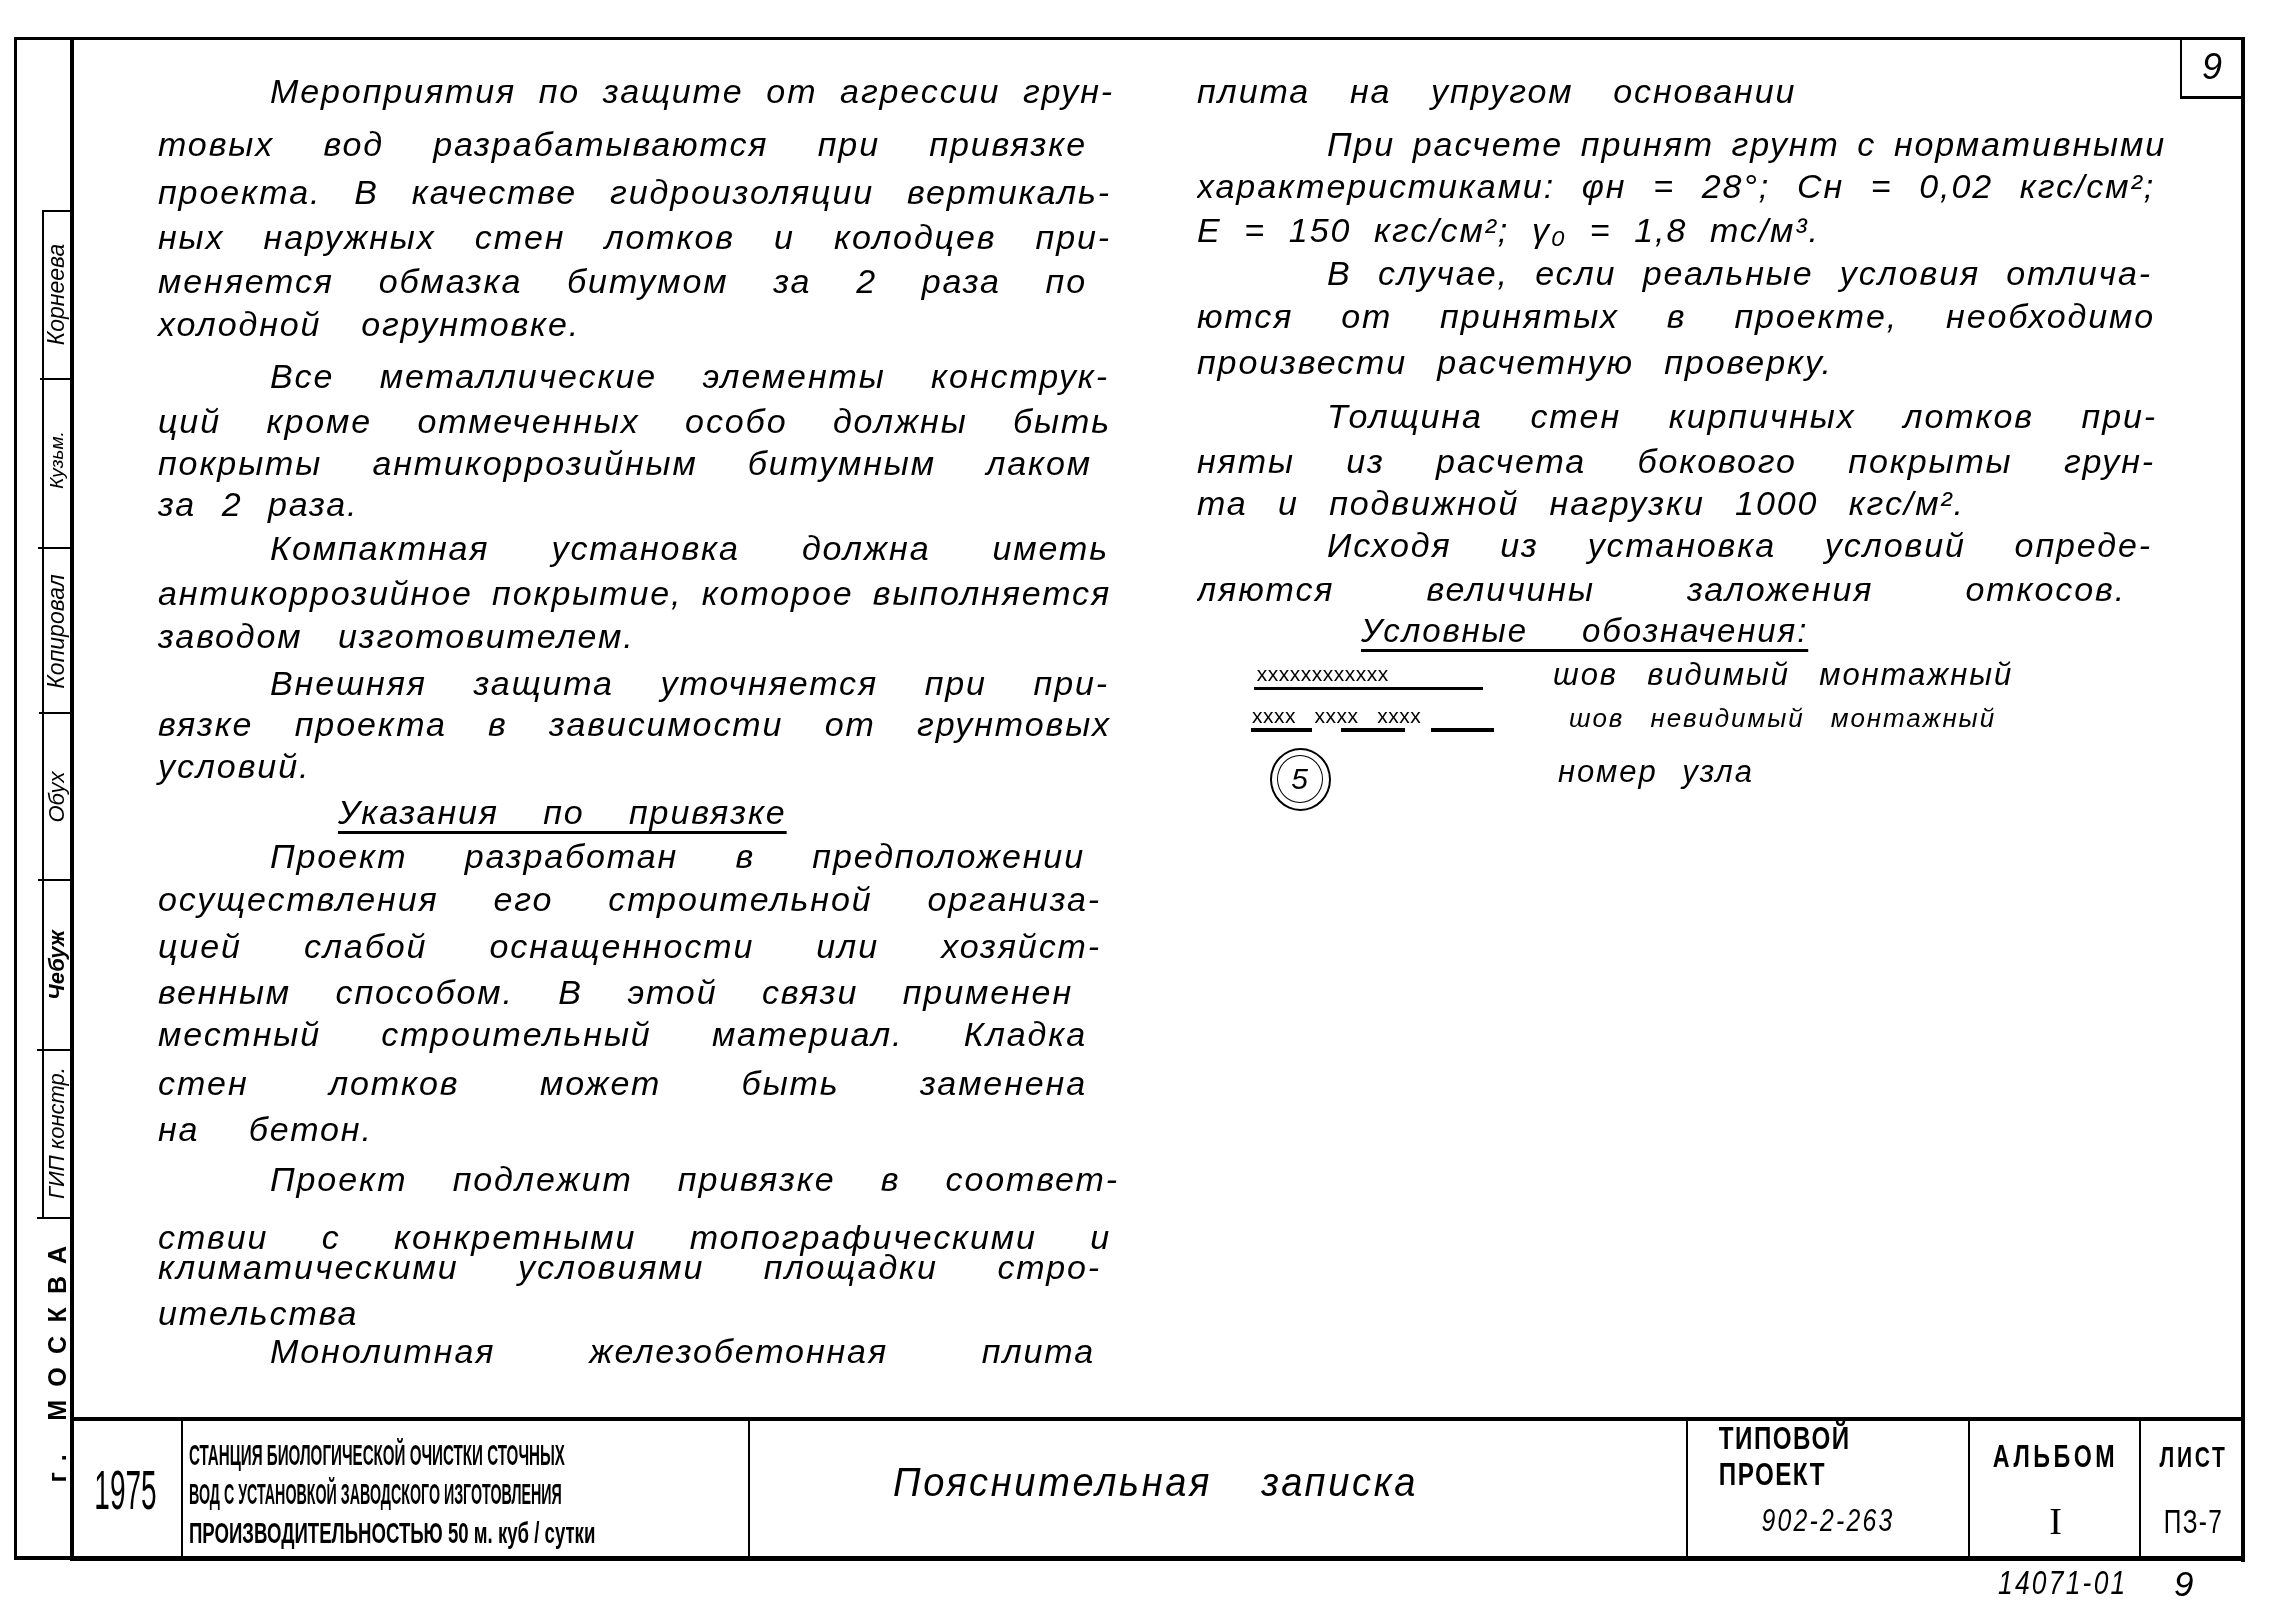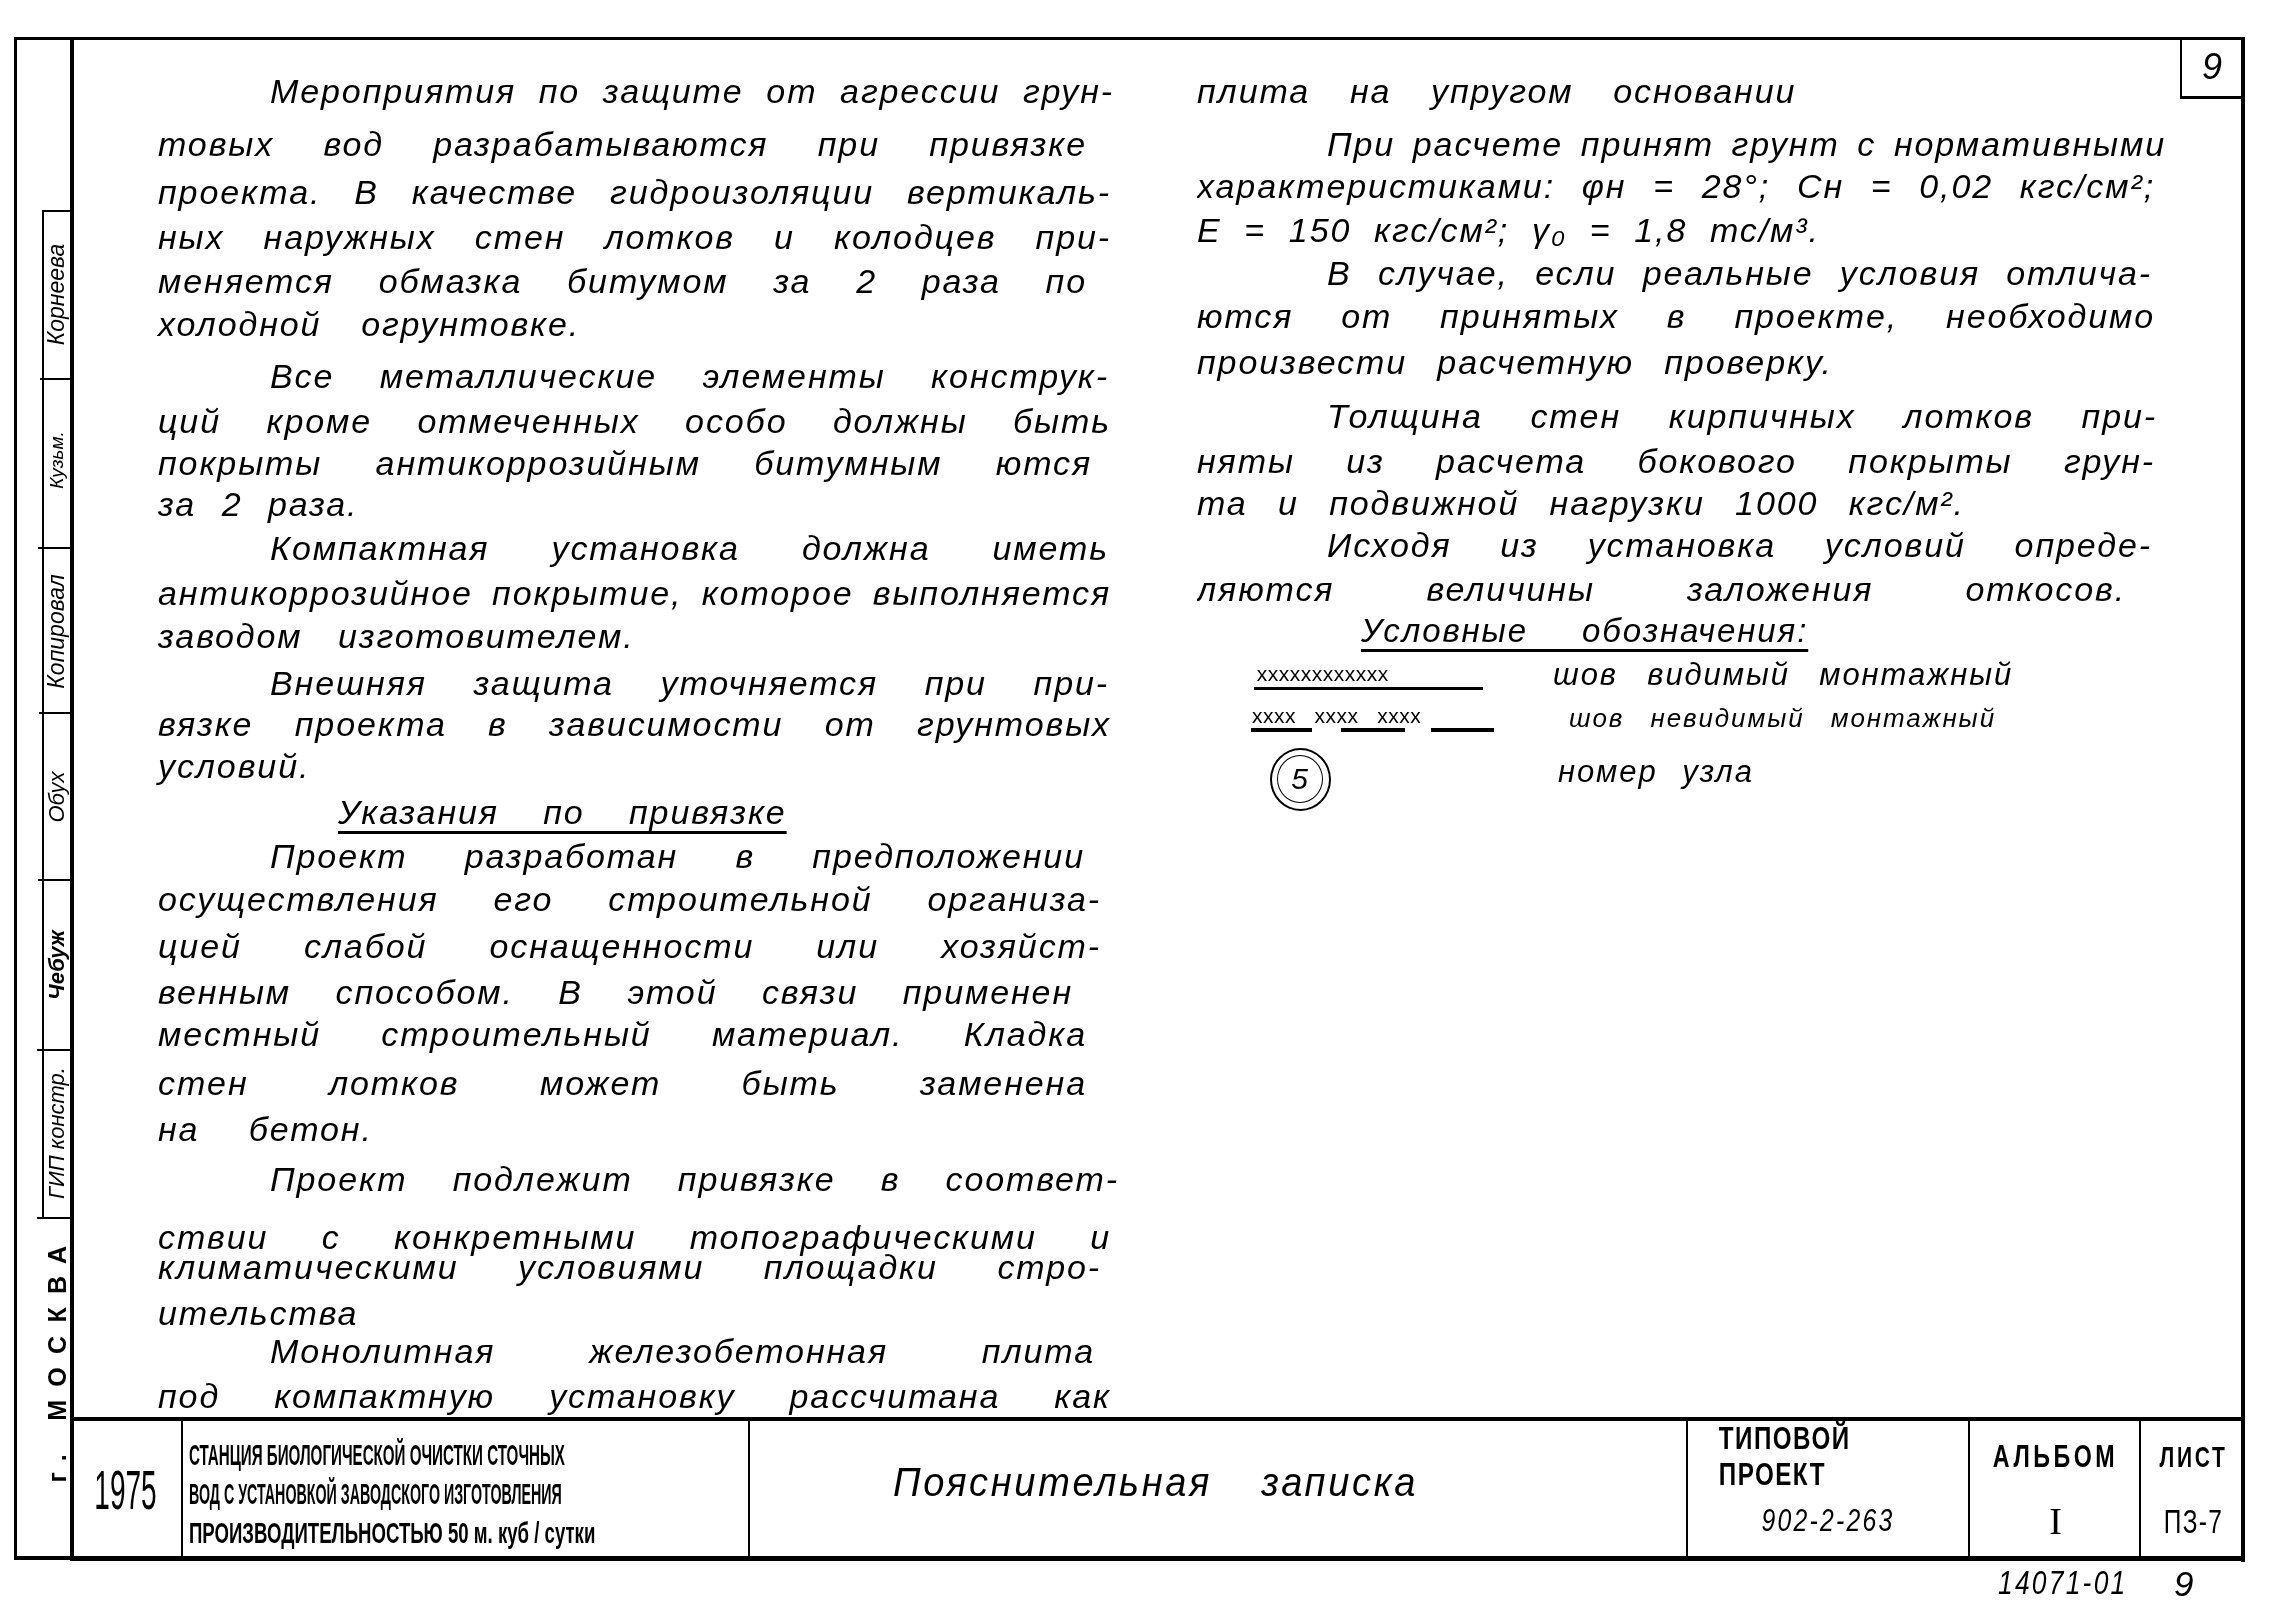--- a/index.html
+++ b/index.html
@@ -48,21 +48,21 @@
 
 <div class="abs" style="left:158px; top:0; width:958px; height:1418px;">
   <div class="hw full" style="left:112px; top:72px; width:844px;">Мероприятия по защите от агрессии грун-</div>
   <div class="hw full" style="left:0; top:125px; width:929px;">товых вод разрабатываются при привязке</div>
   <div class="hw full" style="left:0; top:173px; width:953px;">проекта. В качестве гидроизоляции вертикаль-</div>
   <div class="hw full" style="left:0; top:218px; width:953px;">ных наружных стен лотков и колодцев при-</div>
   <div class="hw full" style="left:0; top:262px; width:929px;">меняется обмазка битумом за 2 раза по</div>
   <div class="hw" style="left:0; top:305px; word-spacing:28.4px;">холодной огрунтовке.</div>
   <div class="hw full" style="left:112px; top:357px; width:839px;">Все металлические элементы конструк-</div>
   <div class="hw full" style="left:0; top:402px; width:953px;">ций кроме отмеченных особо должны быть</div>
-  <div class="hw full" style="left:0; top:444px; width:934px;">покрыты антикоррозийным битумным ются</div>
+  <div class="hw full" style="left:0; top:444px; width:934px;">покрыты антикоррозийным битумным лаком</div>
   <div class="hw" style="left:0; top:485px; word-spacing:14.2px;">за 2 раза.</div>
   <div class="hw full" style="left:112px; top:529px; width:839px;">Компактная установка должна иметь</div>
   <div class="hw full" style="left:0; top:574px; width:953px;">антикоррозийное покрытие, которое выполняется</div>
   <div class="hw" style="left:0; top:617px; word-spacing:24px;">заводом изготовителем.</div>
   <div class="hw full" style="left:112px; top:664px; width:839px;">Внешняя защита уточняется при при-</div>
   <div class="hw full" style="left:0; top:705px; width:953px;">вязке проекта в зависимости от грунтовых</div>
   <div class="hw" style="left:0; top:747px;">условий.</div>
 
   <div class="hw heading" style="left:180px; top:793px; word-spacing:33px;">Указания по привязке</div>
 
@@ -71,21 +71,20 @@
   <div class="hw full" style="left:0; top:927px; width:943px;">цией слабой оснащенности или хозяйст-</div>
   <div class="hw full" style="left:0; top:973px; width:915px;">венным способом. В этой связи применен</div>
   <div class="hw full" style="left:0; top:1015px; width:929px;">местный строительный материал. Кладка</div>
   <div class="hw full" style="left:0; top:1064px; width:929px;">стен лотков может быть заменена</div>
   <div class="hw" style="left:0; top:1110px; word-spacing:38px;">на бетон.</div>
   <div class="hw full" style="left:112px; top:1160px; width:849px;">Проект подлежит привязке в соответ-</div>
   <div class="hw full" style="left:0; top:1203px; width:953px;margin-top:15px;">ствии с конкретными топографическими и</div>
   <div class="hw full" style="left:0; top:1248px; width:943px;">климатическими условиями площадки стро-</div>
   <div class="hw" style="left:0; top:1294px;">ительства</div>
   <div class="hw full" style="left:112px; top:1332px; width:825px;">Монолитная железобетонная плита</div>
-  <div class="hw full" style="left:0; top:1377px; width:953px;">под компактную установку рассчитана как</div>
 </div>
 
 <div class="abs" style="left:1197px; top:0; width:977px; height:853px;">
   <div class="hw" style="left:0; top:72px; word-spacing:28.4px;">плита на упругом основании</div>
   <div class="hw full" style="left:130px; top:125px; width:839px;">При расчете принят грунт с нормативными</div>
   <div class="hw full" style="left:0; top:167px; width:958px;">характеристиками: φн = 28°; Сн = 0,02 кгс/см²;</div>
   <div class="hw" style="left:0; top:211px; word-spacing:11.4px;">E = 150 кгс/см²; γ₀ = 1,8 тс/м³.</div>
   <div class="hw full" style="left:130px; top:254px; width:825px;">В случае, если реальные условия отлича-</div>
   <div class="hw full" style="left:0; top:297px; width:958px;">ются от принятых в проекте, необходимо</div>
   <div class="hw" style="left:0; top:343px; word-spacing:19px;">произвести расчетную проверку.</div>

